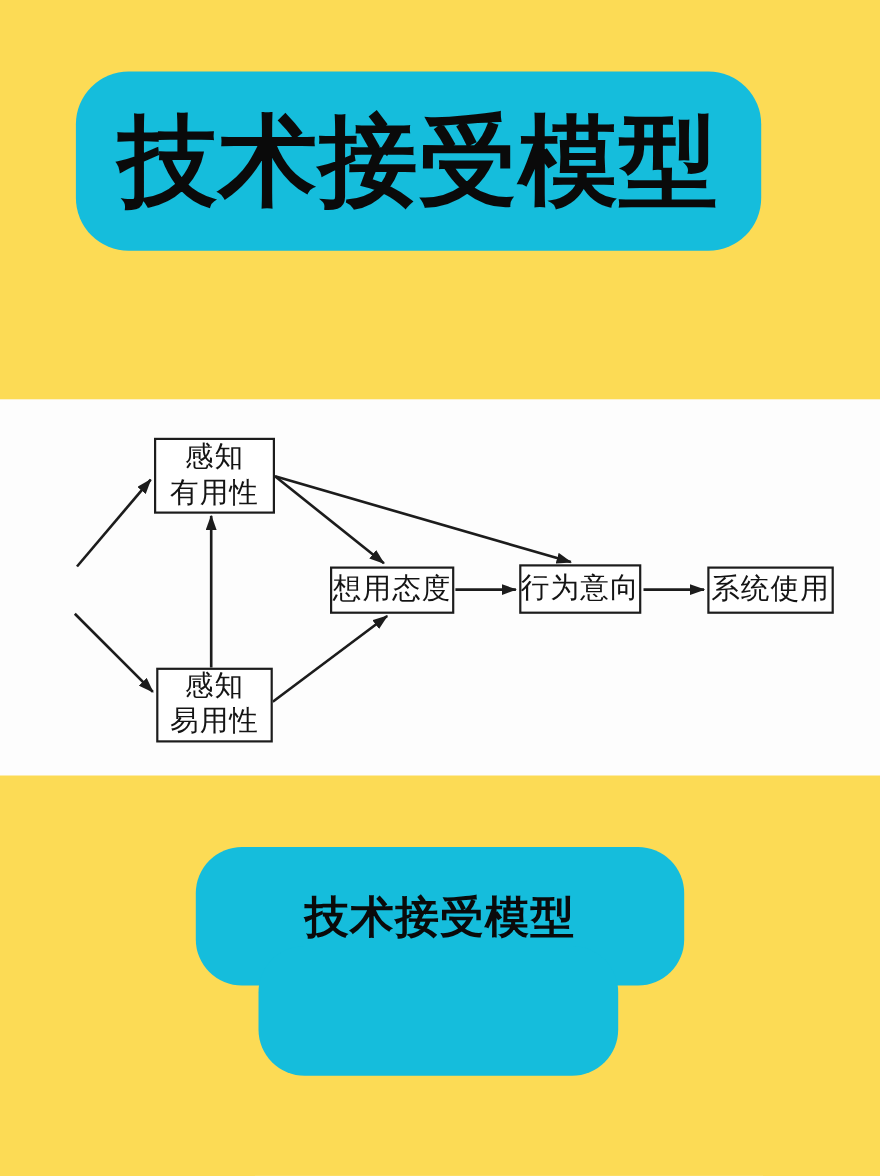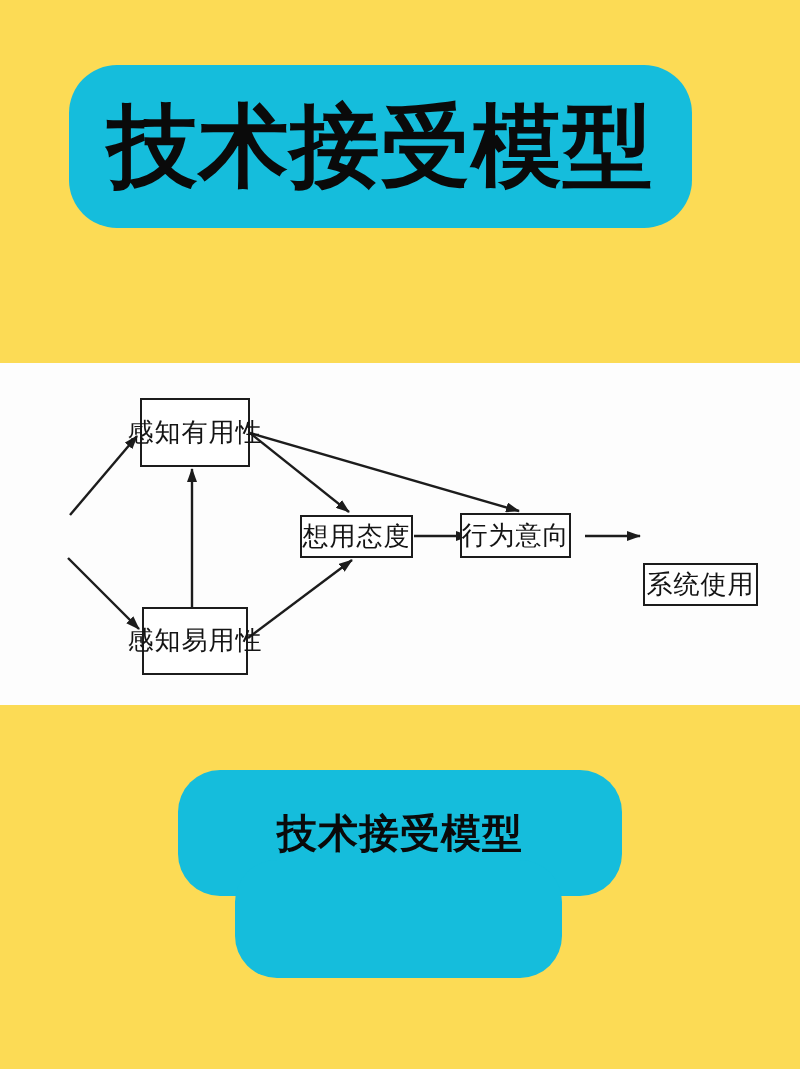--- a/index.html
+++ b/index.html
@@ -25,33 +25,33 @@
   .diagram-band{
     position:absolute;left:0;top:363px;
     width:800px;height:342px;
     background:#FDFDFD;
   }
   .diagram-band svg{position:absolute;left:0;top:0;}
   .node{
     position:absolute;
     background:#FFFFFF;
     border:2.5px solid #1C1C1C;
-    display:flex;flex-direction:row;
+    display:flex;flex-direction:column;
     align-items:center;justify-content:center;
     font-family:"DejaVu Serif", serif;
     font-size:26px;line-height:1.22;letter-spacing:1px;
     color:#141414;text-align:center;white-space:nowrap;
     box-sizing:border-box;
   }
   .node-external   {left:5px;  top:152px;width:113px;height:42px;}
   .node-usefulness {left:140px;top:35px; width:110px;height:69px;}
   .node-ease       {left:142px;top:244px;width:106px;height:68px;}
   .node-attitude   {left:300px;top:152px;width:113px;height:43px;}
-  .node-intention  {left:460px;top:150px;width:111px;height:45px;}
-  .node-system     {left:643px;top:152px;width:115px;height:43px;margin-top:48px;}
+  .node-intention  {left:472px;top:150px;width:111px;height:45px;}
+  .node-system     {left:643px;top:152px;width:115px;height:43px;}
   
   .blob-top,.blob-bottom{
     position:absolute;background:#15BDDC;border-radius:42px;
   }
   .blob-top   {left:178px;top:770px;width:444px;height:126px;}
   .blob-bottom{left:235px;top:860px;width:327px;height:118px;}
   .blob-text1,.blob-text2{
     position:absolute;display:flex;align-items:center;justify-content:center;
     font-weight:900;color:#0a0a0a;white-space:nowrap;
   }

